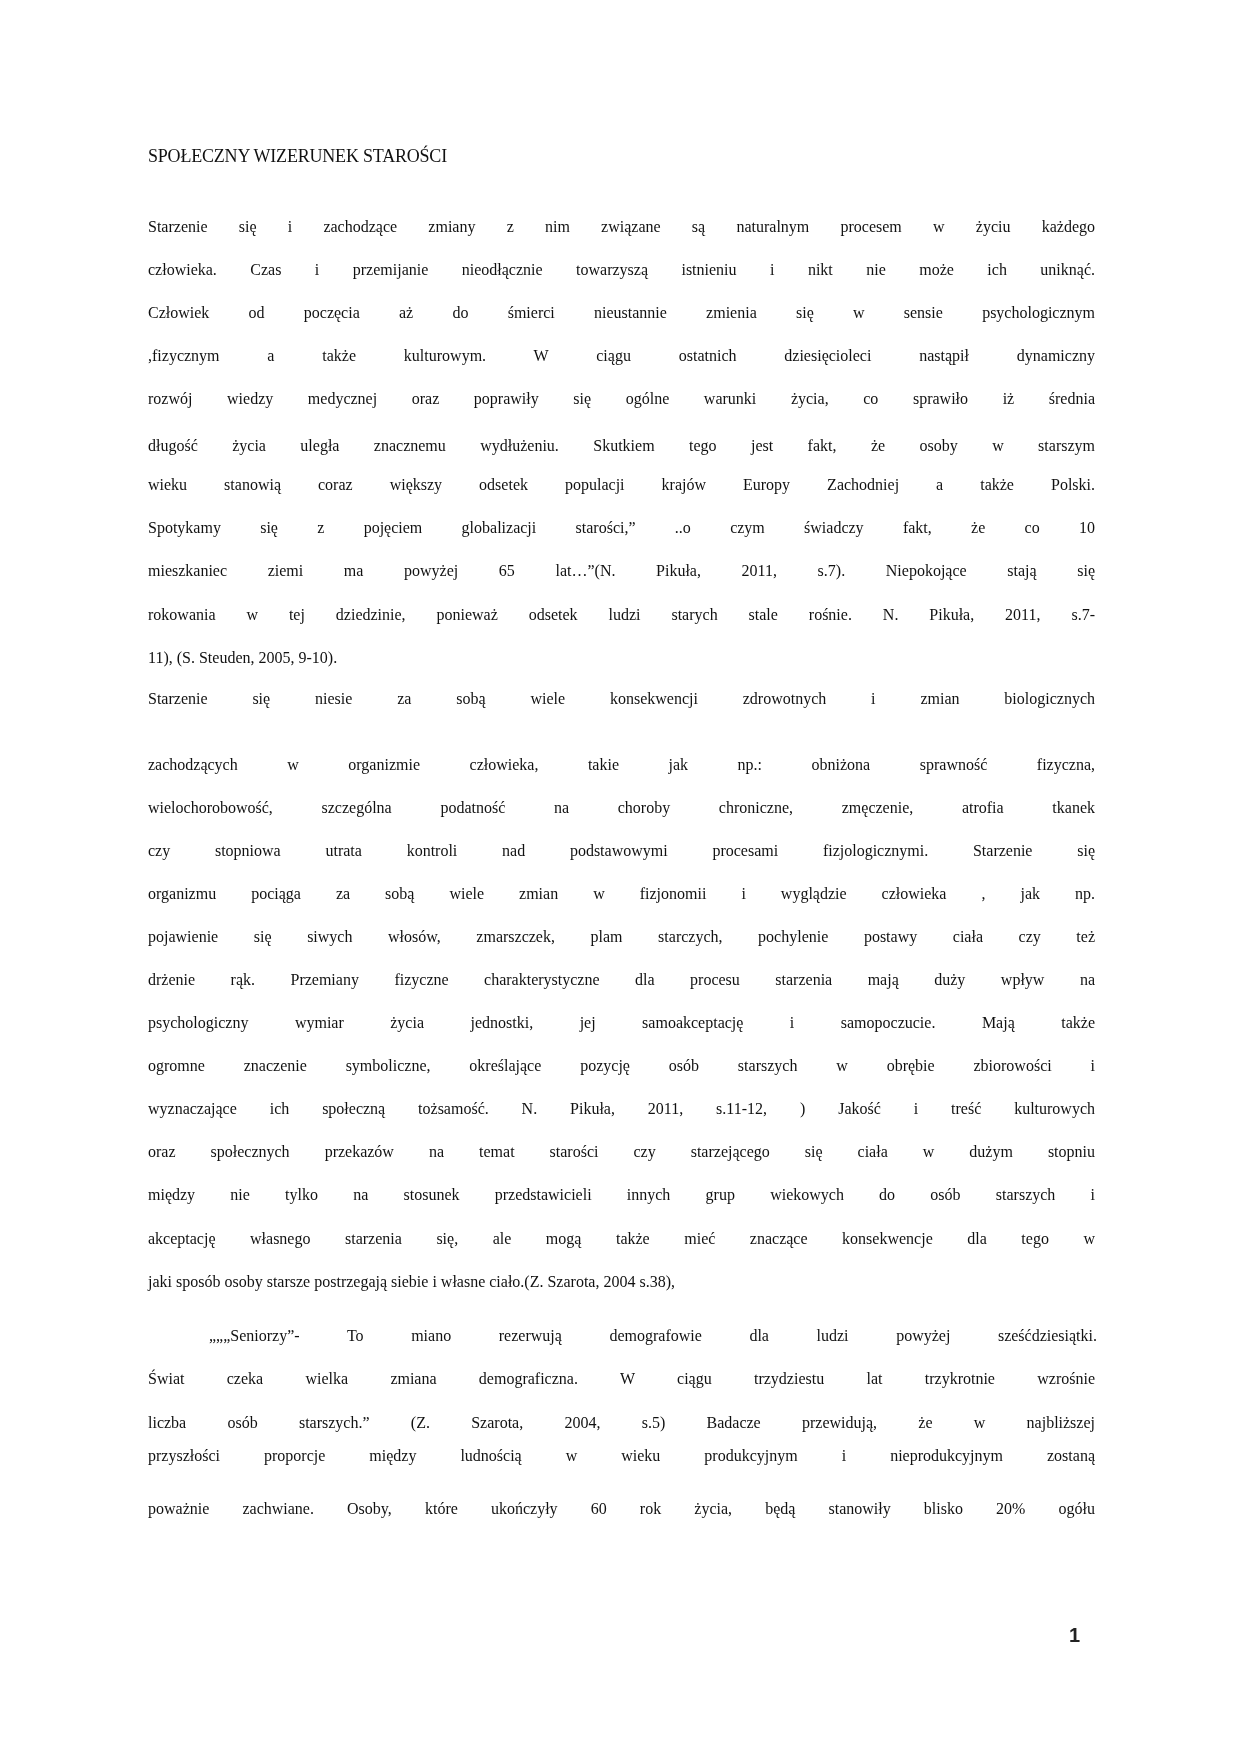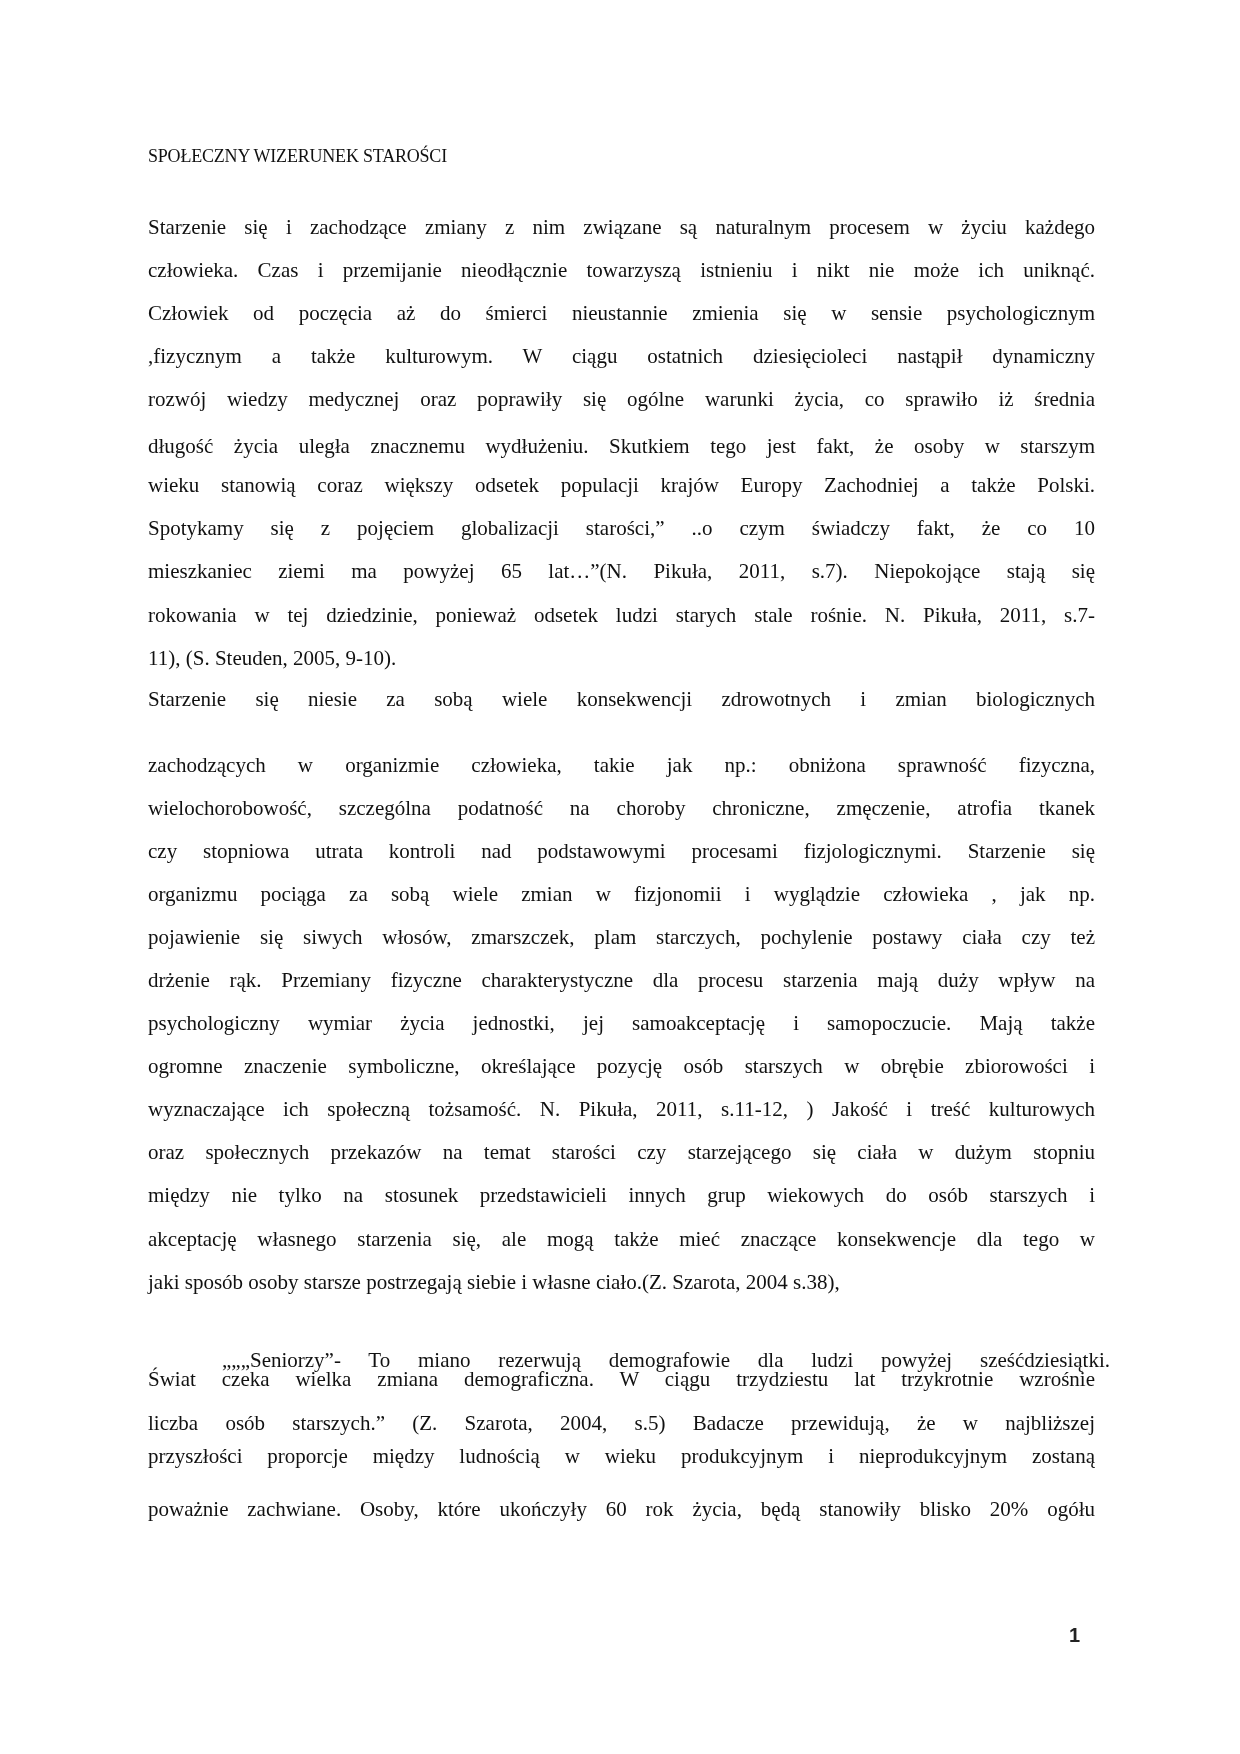--- a/index.html
+++ b/index.html
@@ -5,25 +5,25 @@
   html, body { margin: 0; padding: 0; background: #ffffff; }
   body { width: 1240px; height: 1754px; position: relative; overflow: hidden; }
   .page { position: absolute; left: 0; top: 0; width: 1240px; height: 1754px; background: #fff; }
   .title {
     position: absolute; left: 148px; top: 146px;
     font-family: "Liberation Serif", serif; font-size: 18px; color: #111;
     letter-spacing: -0.2px; white-space: nowrap;
   }
   .line {
     position: absolute; left: 148px; width: 947px; height: 30px; line-height: 30px;
-    font-family: "Liberation Serif", serif; font-size: 21px; color: #111;
+    font-family: "Liberation Serif", serif; font-size: 16px; color: #111;
     white-space: nowrap; overflow: visible;
   }
   .line.j { text-align: justify; text-align-last: justify; white-space: normal; height: 30px; overflow: hidden; }
-  .line.indent { left: 222px; width: 888px; margin-top: 24px; }
+  .line.indent { left: 209px; width: 888px; }
   .pagenum {
     position: absolute; left: 1069px; top: 1624px;
     font-family: "Liberation Sans", sans-serif; font-size: 20px; font-weight: bold; color: #222;
   }
 </style>
 </head>
 <body>
 
 <div class="page">
 

